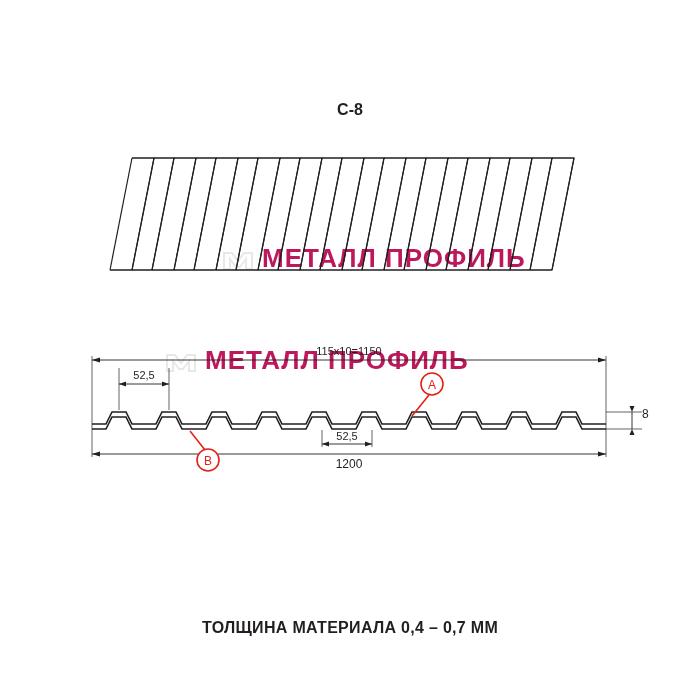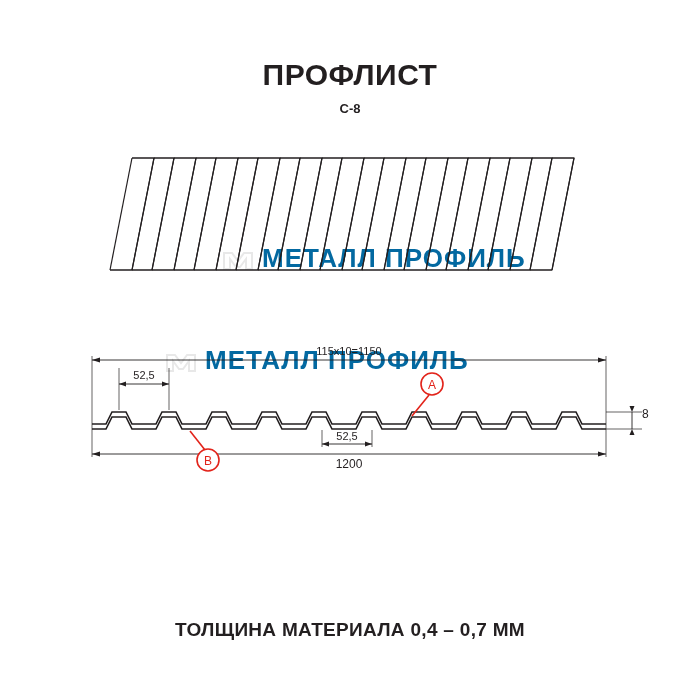--- a/index.html
+++ b/index.html
@@ -30,21 +30,21 @@
     font-size: 30px;
     font-weight: bold;
     letter-spacing: 0.5px;
   }
   .subtitle {
     position: absolute;
     top: 101px;
     left: 0;
     width: 700px;
     text-align: center;
-    font-size: 13px;
+    font-size: 16px;
     font-weight: bold;
   }
   .iso-wrap {
     position: absolute;
     left: 70px;
     top: 140px;
     width: 560px;
     height: 160px;
   }
   .section-wrap {
@@ -53,49 +53,48 @@
     top: 332px;
     width: 600px;
     height: 140px;
   }
   .footnote {
     position: absolute;
     top: 619px;
     left: 0;
     width: 700px;
     text-align: center;
-    font-size: 19px;
+    font-size: 16px;
     font-weight: bold;
     letter-spacing: 0.3px;
   }
   .wm {
     position: absolute;
     pointer-events: none;
-    color: #0369a1;
+    color: #be185d;
     font-weight: bold;
     white-space: nowrap;
     font-size: 26px;
     letter-spacing: 1px;
   }
   .wm1 { left: 222px; top: 243px; }
   .wm2 { left: 165px; top: 345px; }
   .wm-mark {
     display: inline-block;
     vertical-align: middle;
     margin-right: 6px;
   }
   svg { display: block; }
   text { font-family: "Liberation Sans", sans-serif; }
 </style>
 </head>
 <body>
 
 <div class="page">
 
-  <div class="title">ПРОФЛИСТ</div>
   <div class="subtitle">С-8</div>
 
   <div class="wm wm1">
     <svg class="wm-mark" width="34" height="26" viewBox="0 0 34 26">
       <path d="M2 22 L2 6 L10 6 L16 14 L22 6 L30 6 L30 22 L24 22 L24 12 L18 20 L14 20 L8 12 L8 22 Z" fill="none" stroke="#e8e8e8" stroke-width="2"></path>
     </svg><span>МЕТАЛЛ ПРОФИЛЬ</span>
   </div>
   <div class="wm wm2">
     <svg class="wm-mark" width="34" height="26" viewBox="0 0 34 26">
       <path d="M2 22 L2 6 L10 6 L16 14 L22 6 L30 6 L30 22 L24 22 L24 12 L18 20 L14 20 L8 12 L8 22 Z" fill="none" stroke="#e8e8e8" stroke-width="2"></path>

